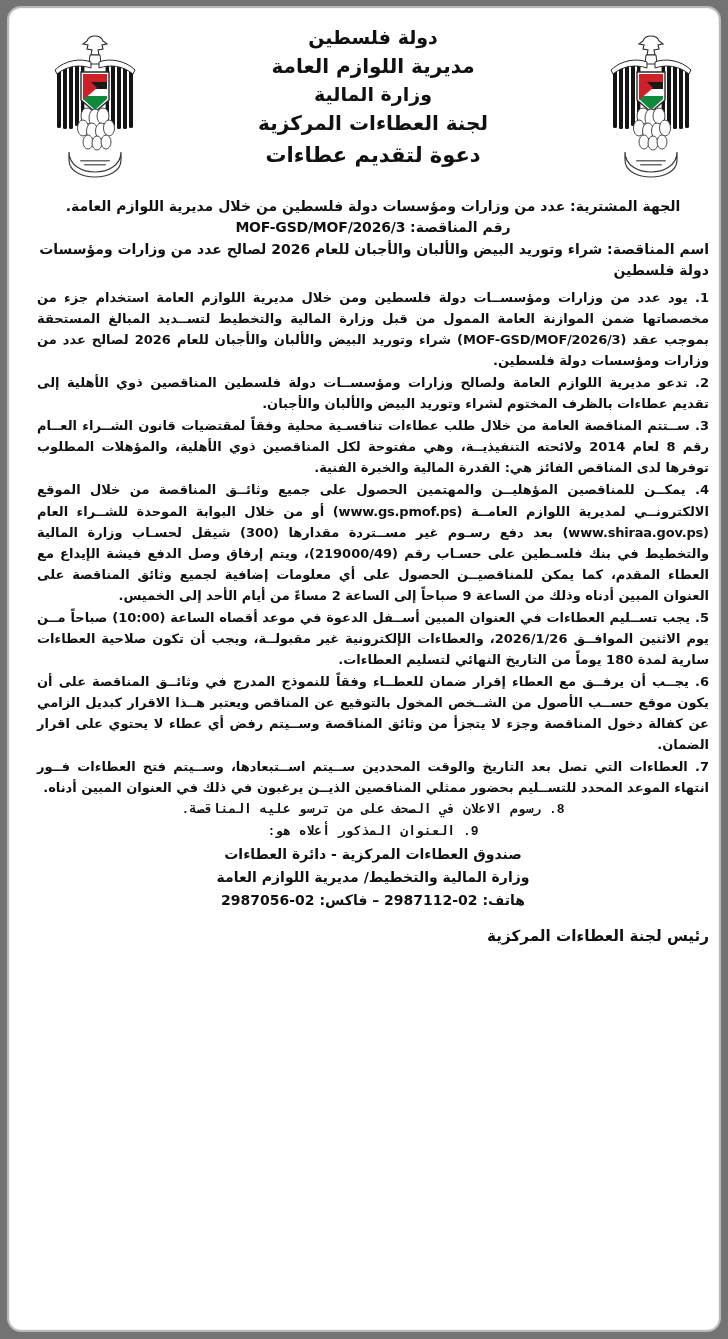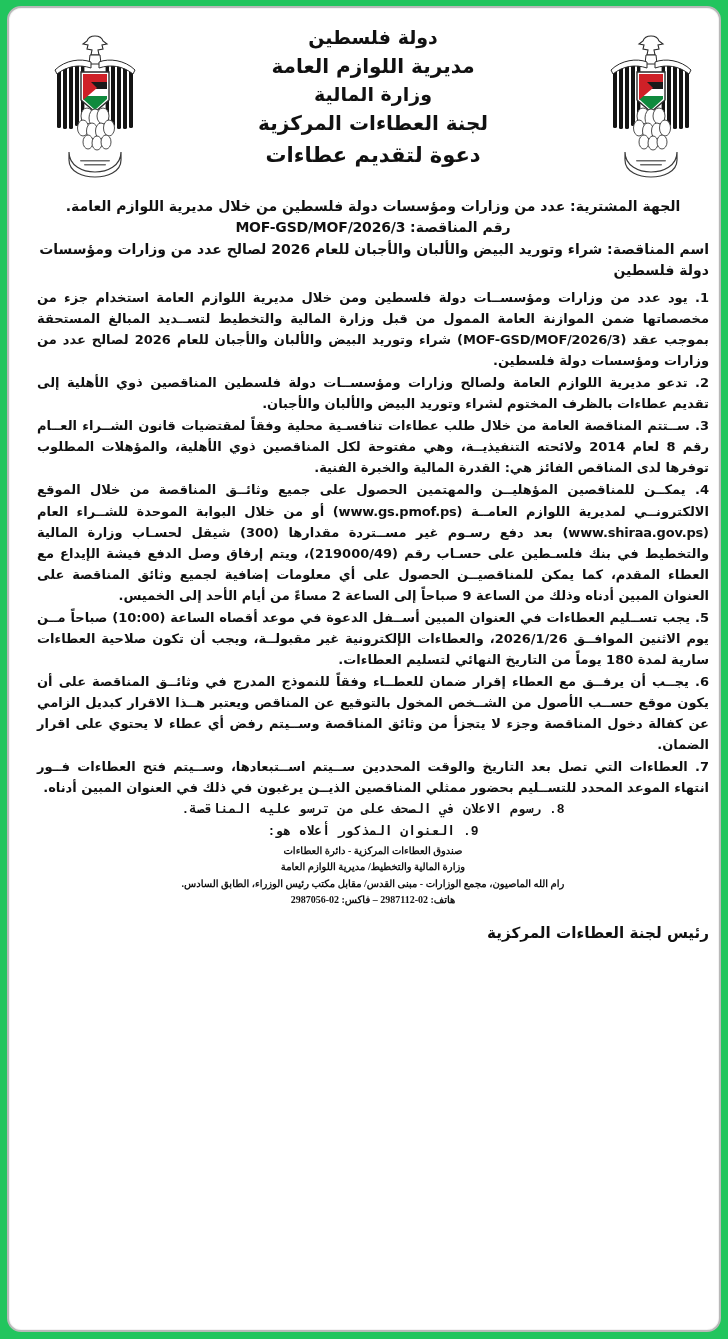--- a/index.html
+++ b/index.html
@@ -8,21 +8,21 @@
     background: #ffffff;
   }
   body {
     font-family: "DejaVu Sans", "Liberation Sans", sans-serif;
   }
   .page {
     position: relative;
     width: 728px;
     height: 1339px;
     box-sizing: border-box;
-    background: #22c55e;
+    background: #737373;
     overflow: hidden;
   }
   .frame {
     position: absolute;
     left: 7px;
     top: 6px;
     width: 714px;
     height: 1326px;
     box-sizing: border-box;
     border: 2px solid #b9b9b9;
@@ -101,26 +101,25 @@
     margin-bottom: 1px;
   }
   .clause.center { text-align: center; font-family: Liberation Mono, monospace; }
 
   
   .addr {
     margin-top: 0px;
     text-align: center;
   }
   .addr-line {
-    font-size: 10px;
+    font-size: 14px;
     font-weight: bold;
     color: #111111;
     line-height: 1.62;
     letter-spacing: -0.2px;
-    font-family: Liberation Serif, serif;
   }
 
   .signoff {
     margin-top: 16px;
     text-align: right;
     font-size: 15.2px;
     font-weight: bold;
     color: #111111;
     letter-spacing: -0.2px;
   }
@@ -261,21 +260,20 @@
         <div class="clause">5. يجب تســليم العطاءات في العنوان المبين أســفل الدعوة في موعد أقصاه الساعة (10:00) صباحاً مــن يوم الاثنين الموافــق 2026/1/26، والعطاءات الإلكترونية غير مقبولــة، ويجب أن تكون صلاحية العطاءات سارية لمدة 180 يوماً من التاريخ النهائي لتسليم العطاءات.</div>
         <div class="clause">6. يجــب أن يرفــق مع العطاء إقرار ضمان للعطــاء وفقاً للنموذج المدرج في وثائــق المناقصة على أن يكون موقع حســب الأصول من الشــخص المخول بالتوقيع عن المناقص ويعتبر هــذا الاقرار كبديل الزامي عن كفالة دخول المناقصة وجزء لا يتجزأ من وثائق المناقصة وســيتم رفض أي عطاء لا يحتوي على اقرار الضمان.</div>
         <div class="clause">7. العطاءات التي تصل بعد التاريخ والوقت المحددين ســيتم اســتبعادها، وســيتم فتح العطاءات فــور انتهاء الموعد المحدد للتســليم بحضور ممثلي المناقصين الذيــن يرغبون في ذلك في العنوان المبين أدناه.</div>
         <div class="clause center">8. رسوم الاعلان في الصحف على من ترسو عليه المناقصة.</div>
         <div class="clause center">9. العنوان المذكور أعلاه هو:</div>
       </div>
 
       <div class="addr">
         <div class="addr-line">صندوق العطاءات المركزية - دائرة العطاءات</div>
         <div class="addr-line">وزارة المالية والتخطيط/ مديرية اللوازم العامة</div>
-        <div class="addr-line">رام الله الماصيون، مجمع الوزارات - مبنى القدس/ مقابل مكتب رئيس الوزراء، الطابق السادس.</div>
         <div class="addr-line">هاتف: 02-2987112 – فاكس: 02-2987056</div>
       </div>
 
       <div class="signoff">رئيس لجنة العطاءات المركزية</div>
 
     </div>
   </div>
 </div>
 
 </body></html>

